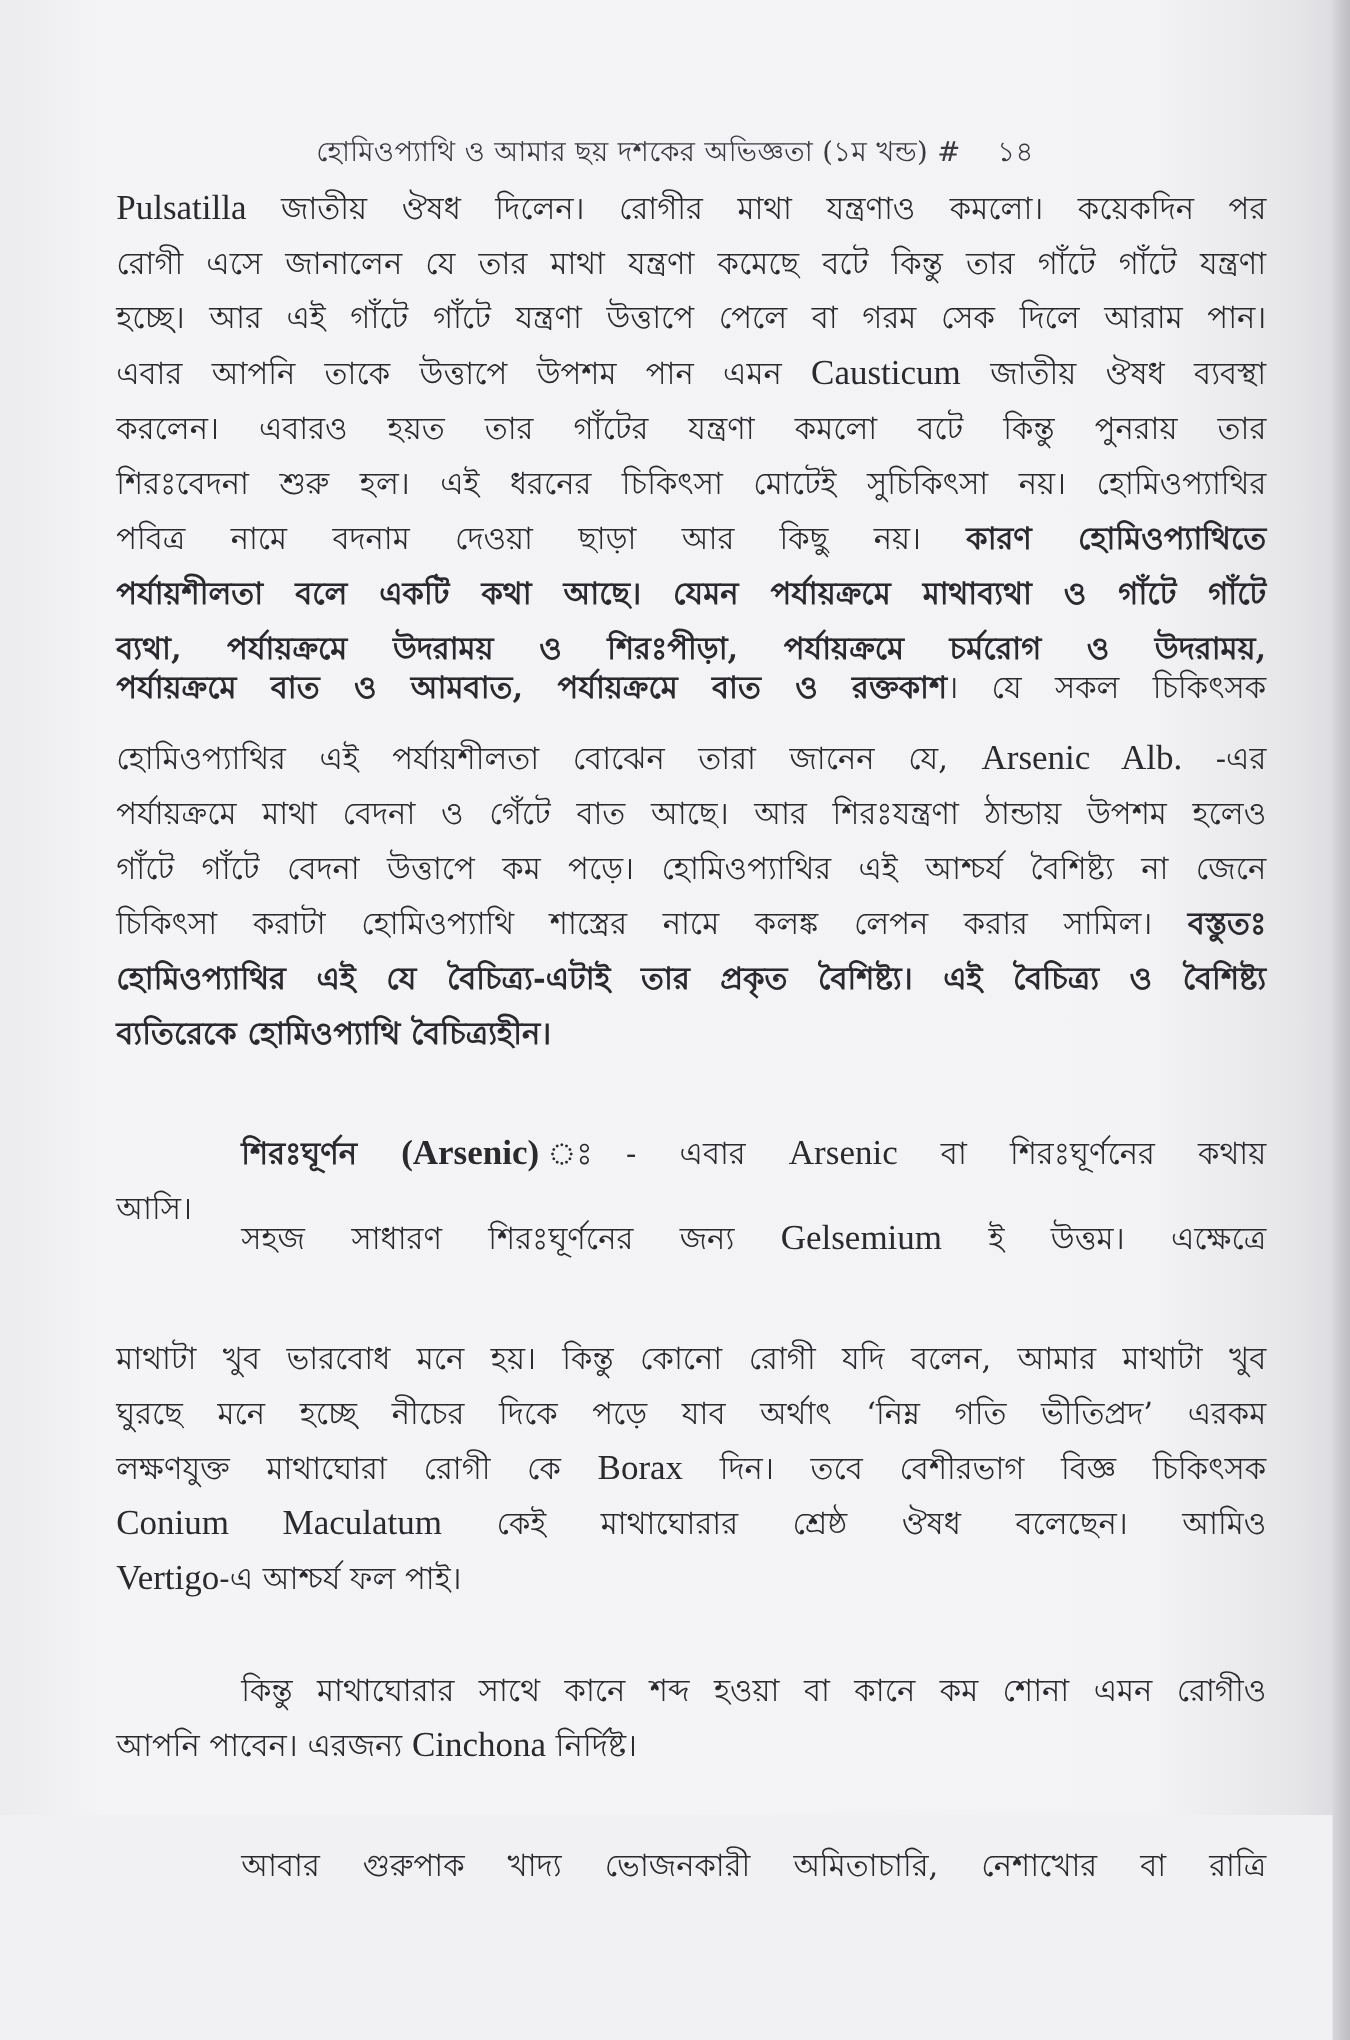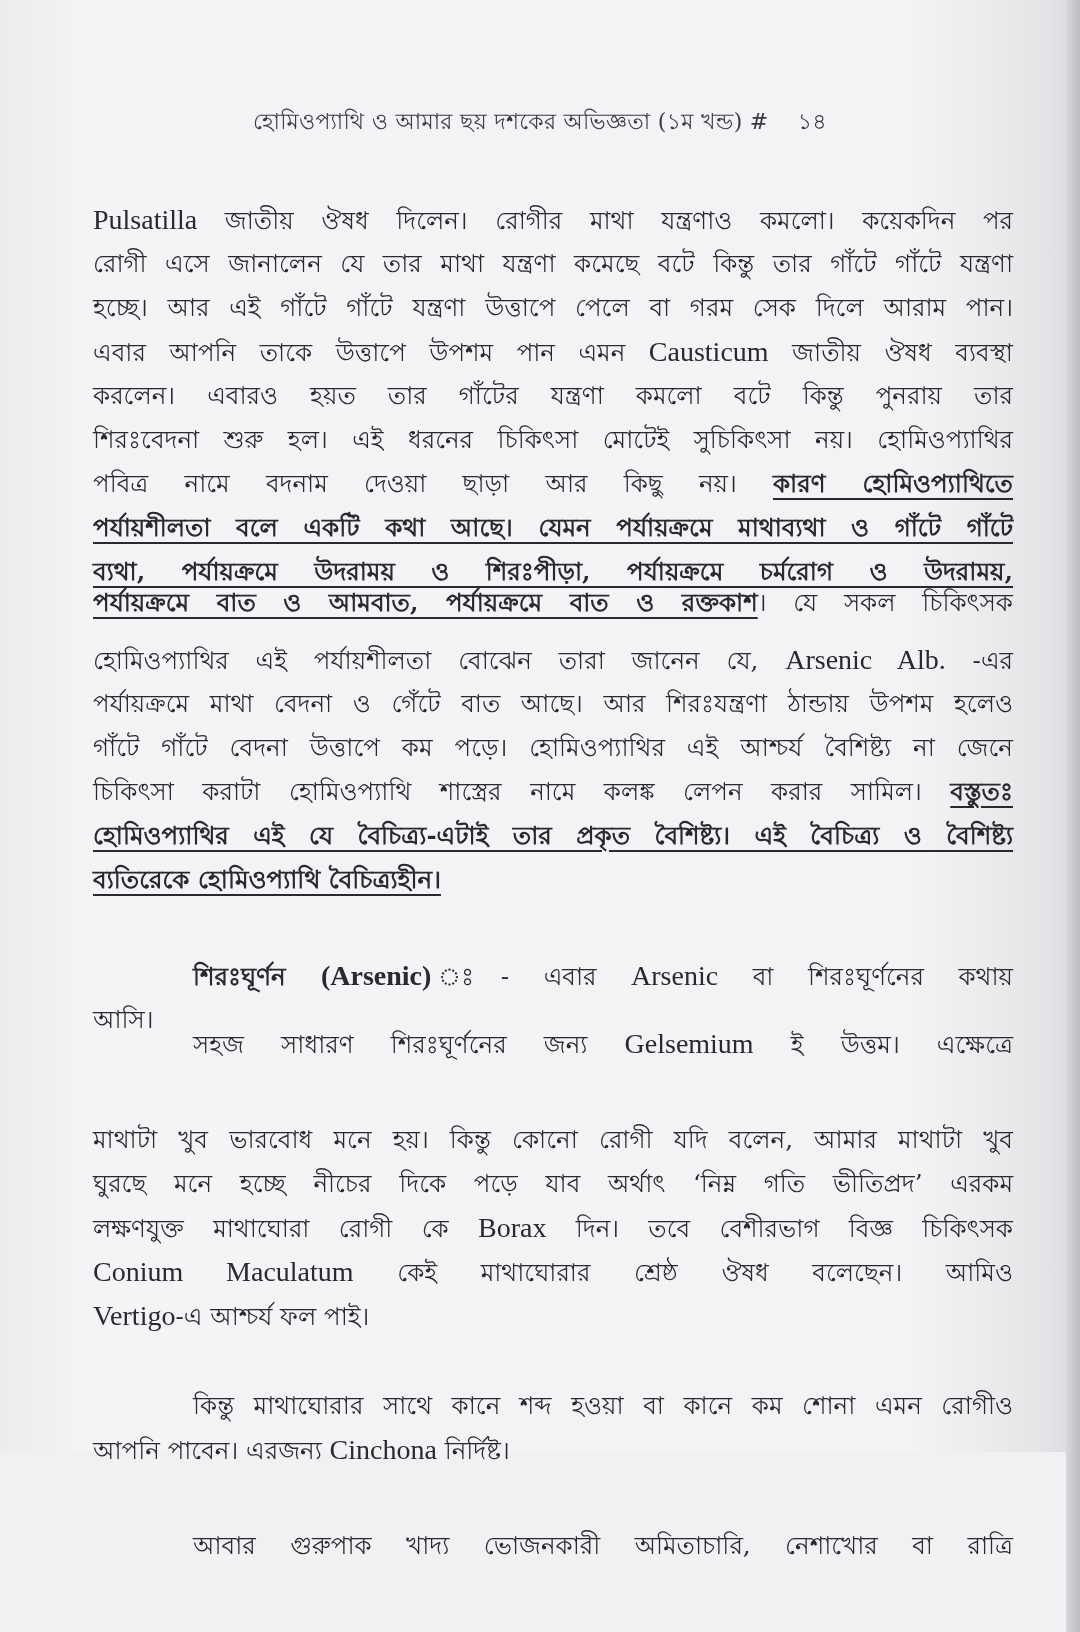--- a/index.html
+++ b/index.html
@@ -17,43 +17,43 @@
   .edge {
     position: absolute; right: 0; top: 0; width: 14px; height: 1632px;
     background: linear-gradient(90deg, #d8d7db, #bdbcc1);
   }
   .header {
     position: absolute; left: 0; width: 1080px; top: 104px;
     text-align: center; font-size: 22px; color: #3a3a40; letter-spacing: 0.3px;
   }
   .line {
     position: absolute; left: 93px; width: 920px;
-    font-size: 24.5px; line-height: 44px; white-space: nowrap;
-    text-align: justify; text-align-last: justify; margin-top: 48px;
+    font-size: 24.5px; line-height: 34px; white-space: nowrap;
+    text-align: justify; text-align-last: justify;
   }
   .line.last { text-align-last: left; }
   .line.indent { left: 193px; width: 820px; }
-  .ul { text-decoration: underline; text-decoration-thickness: 2px; text-underline-offset: 6px; font-weight: bold; }
+  .ul { text-decoration-thickness: 2px; text-underline-offset: 6px; font-weight: bold; }
   .b { font-weight: bold; }
   .latin { font-family: "Liberation Serif", serif; font-size: 28px; }
 </style>
 </head>
 <body>
 
 <div class="page">
   <div class="edge"></div>
   <div class="header">
     <span>হোমিওপ্যাথি ও আমার ছয় দশকের অভিজ্ঞতা (১ম খন্ড) #</span>
     <span>&nbsp;&nbsp;</span>
     <span>১৪</span>
   </div>
   <div id="body-text">
       <div class="line" style="top: 150px;"><span class="latin">Pulsatilla</span><span class=""> জাতীয় ঔষধ দিলেন। রোগীর মাথা যন্ত্রণাও কমলো। কয়েকদিন পর</span></div>
       <div class="line" style="top: 194px;"><span class="">রোগী এসে জানালেন যে তার মাথা যন্ত্রণা কমেছে বটে কিন্তু তার গাঁটে গাঁটে যন্ত্রণা</span></div>
-      <div class="line" style="top: 238px;"><span class="">হচ্ছে। আর এই গাঁটে গাঁটে যন্ত্রণা উত্তাপে পেলে বা গরম সেক দিলে আরাম পান।</span></div>
+      <div class="line" style="top: 238px; font-family: Liberation Serif, serif;"><span class="">হচ্ছে। আর এই গাঁটে গাঁটে যন্ত্রণা উত্তাপে পেলে বা গরম সেক দিলে আরাম পান।</span></div>
       <div class="line" style="top: 282px;"><span class="">এবার আপনি তাকে উত্তাপে উপশম পান এমন </span><span class="latin">Causticum</span><span class=""> জাতীয় ঔষধ ব্যবস্থা</span></div>
       <div class="line" style="top: 326px;"><span class="">করলেন। এবারও হয়ত তার গাঁটের যন্ত্রণা কমলো বটে কিন্তু পুনরায় তার</span></div>
       <div class="line" style="top: 370px;"><span class="">শিরঃবেদনা শুরু হল। এই ধরনের চিকিৎসা মোটেই সুচিকিৎসা নয়। হোমিওপ্যাথির</span></div>
       <div class="line" style="top: 414px;"><span class="">পবিত্র নামে বদনাম দেওয়া ছাড়া আর কিছু নয়। </span><span class="ul">কারণ হোমিওপ্যাথিতে</span></div>
       <div class="line" style="top: 458px;"><span class="ul">পর্যায়শীলতা বলে একটি কথা আছে। যেমন পর্যায়ক্রমে মাথাব্যথা ও গাঁটে গাঁটে</span></div>
       <div class="line" style="top: 502px;"><span class="ul">ব্যথা, পর্যায়ক্রমে উদরাময় ও শিরঃপীড়া, পর্যায়ক্রমে চর্মরোগ ও উদরাময়,</span></div>
       <div class="line" style="top: 533px;"><span class="ul">পর্যায়ক্রমে বাত ও আমবাত, পর্যায়ক্রমে বাত ও রক্তকাশ</span><span class="">। যে সকল চিকিৎসক</span></div>
       <div class="line" style="top: 590px;"><span class="">হোমিওপ্যাথির এই পর্যায়শীলতা বোঝেন তারা জানেন যে, </span><span class="latin">Arsenic Alb.</span><span class=""> -এর</span></div>
       <div class="line" style="top: 634px;"><span class="">পর্যায়ক্রমে মাথা বেদনা ও গেঁটে বাত আছে। আর শিরঃযন্ত্রণা ঠান্ডায় উপশম হলেও</span></div>
       <div class="line" style="top: 678px;"><span class="">গাঁটে গাঁটে বেদনা উত্তাপে কম পড়ে। হোমিওপ্যাথির এই আশ্চর্য বৈশিষ্ট্য না জেনে</span></div>

